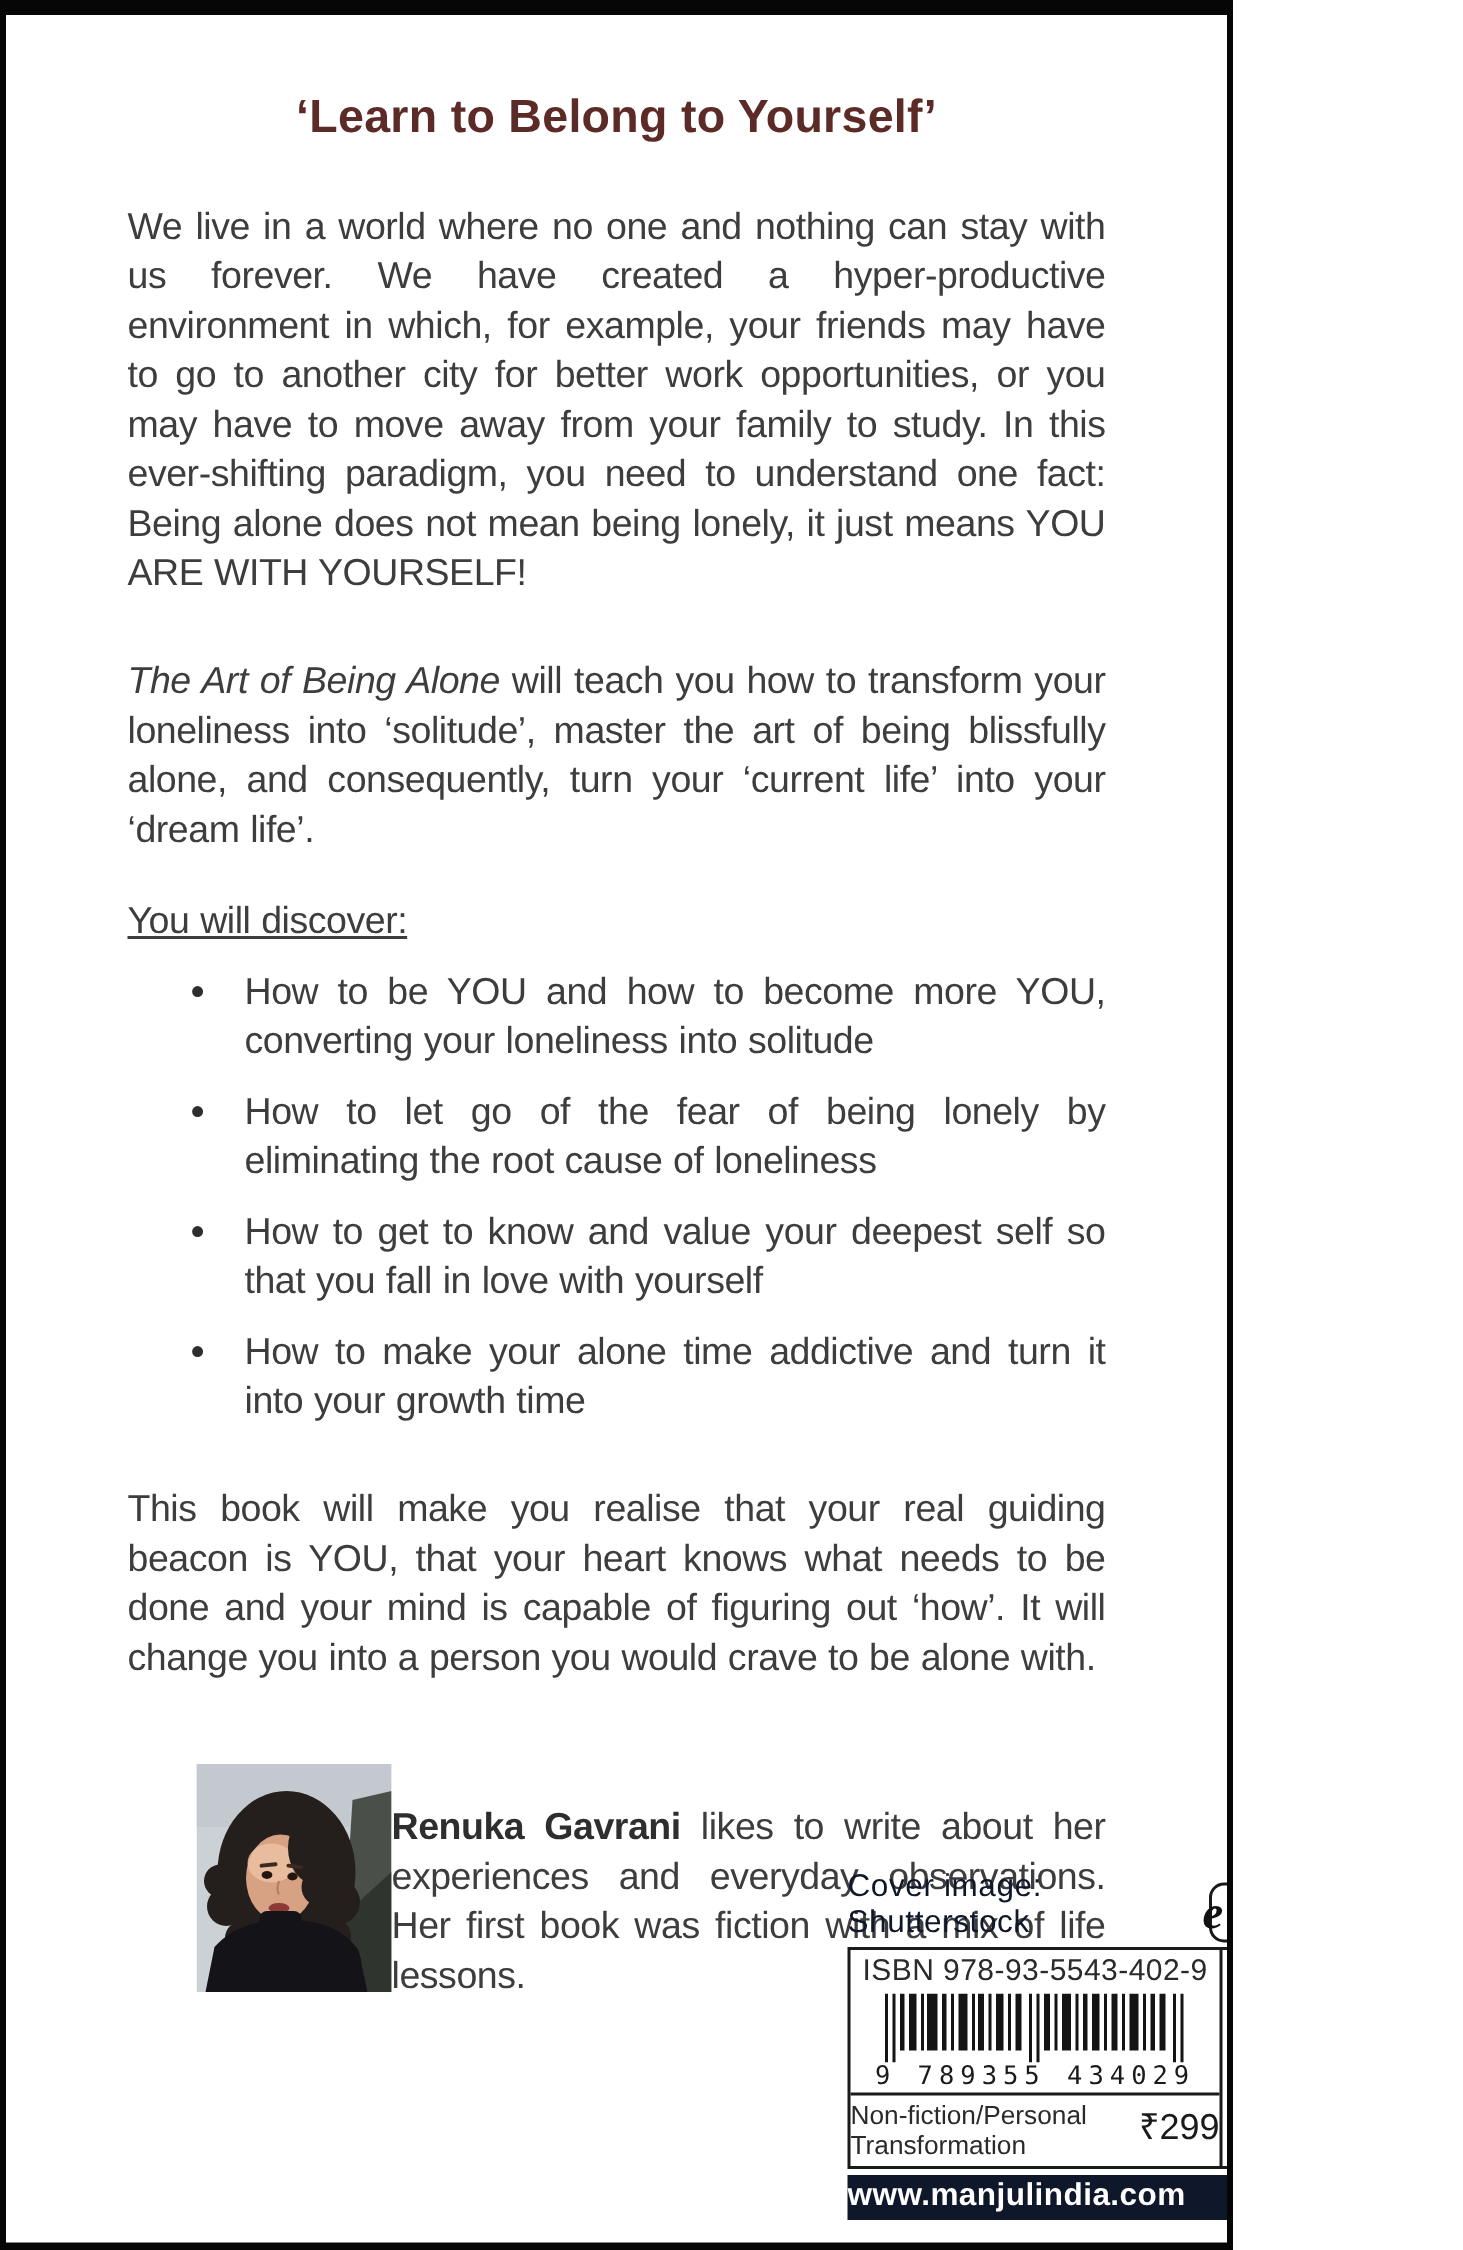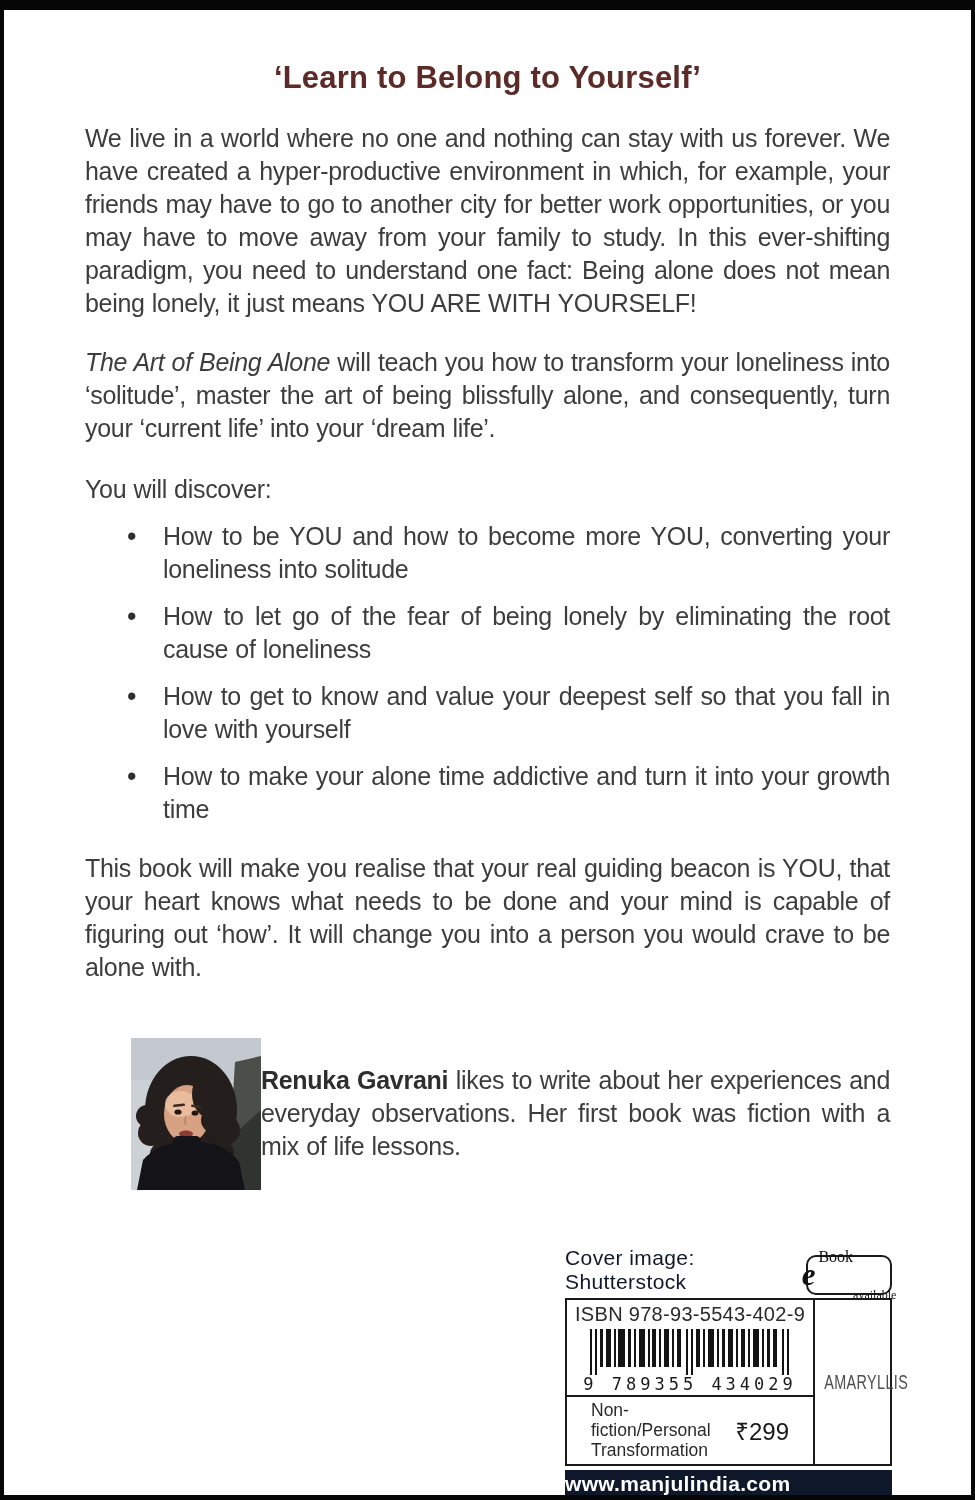--- a/index.html
+++ b/index.html
@@ -1,33 +1,33 @@
 <!DOCTYPE html>
 <html><head>
 <meta charset="utf-8">
 <style>
   html,body{margin:0;padding:0;background:#ffffff;}
   .page{
-    width:975px;height:1500px;box-sizing:border-box;position:relative;
+    width:822px;height:1500px;box-sizing:border-box;position:relative;
     background:#ffffff;overflow:hidden;
     border-top:10px solid #060606;border-left:4px solid #060606;
     border-right:4px solid #060606;border-bottom:5px solid #060606;
     font-family:"Liberation Sans",sans-serif;color:#3d3d3d;
   }
   .content{padding:0 81px;}
   .cover-title{
     margin:50px 0 0;text-align:center;font-size:31px;font-weight:bold;
     color:#5c2b28;letter-spacing:0.2px;
   }
   .body-text{
-    font-size:25px;line-height:33px;text-align:justify;margin:26px 0 0;
+    font-size:25px;line-height:33px;text-align:justify;margin:39px 0 0;
     letter-spacing:-0.3px;word-spacing:0.5px;color:#3d3d3d;
   }
   .body-text em{font-style:italic;}
-  .discover-heading{margin-top:28px;text-align:left;}
+  .discover-heading{margin-top:28px;text-align:left;text-decoration:underline;}
   .discover-list{margin:12px 0 0;padding:0;list-style:none;}
   .discover-list li{
     position:relative;padding-left:78px;font-size:25px;line-height:33px;
     margin-top:14px;text-align:justify;letter-spacing:-0.3px;word-spacing:0.5px;
   }
   .discover-list li::before{
     content:"\2022";position:absolute;left:42px;top:0;font-size:27px;color:#2e2e2e;
   }
   .author-section{display:flex;margin:54px 0 0 46px;}
   .author-photo{width:130px;height:152px;flex:none;}
@@ -54,21 +54,21 @@
   .isbn-box{border:2.5px solid #1a1a1a;display:grid;grid-template-columns:1fr 104px;background:#fff;}
   .cell-barcode{grid-column:1;grid-row:1;padding:3px 8px 1px;}
   .isbn-label{font-size:20px;color:#2a2a2a;letter-spacing:0.3px;white-space:nowrap;}
   .barcode-svg{display:block;margin:3px auto 0;}
   .barcode-digits{
     font-family:"DejaVu Sans Mono",monospace;font-size:17px;letter-spacing:4px;
     color:#1a1a1a;margin-top:-1px;text-align:center;white-space:nowrap;
   }
   .cell-category{
     grid-column:1;grid-row:2;border-top:2.5px solid #1a1a1a;
-    display:flex;justify-content:space-between;align-items:center;padding:3px 24px 4px;
+    display:flex;justify-content:space-between;align-items:flex-start;padding:3px 0 4px;
   }
   .category-lines div{font-size:17.5px;line-height:20px;color:#2a2a2a;}
   .price{font-size:24px;color:#1a1a1a;white-space:nowrap;}
   .cell-logo{
     grid-column:2;grid-row:1 / span 2;border-left:2.5px solid #1a1a1a;
     display:flex;align-items:center;justify-content:center;padding:4px 0;
   }
   .brand-name{
     font-size:20px;color:#4f4f4f;transform:scaleX(0.72);transform-origin:center;
     letter-spacing:0.5px;white-space:nowrap;margin-top:1px;

